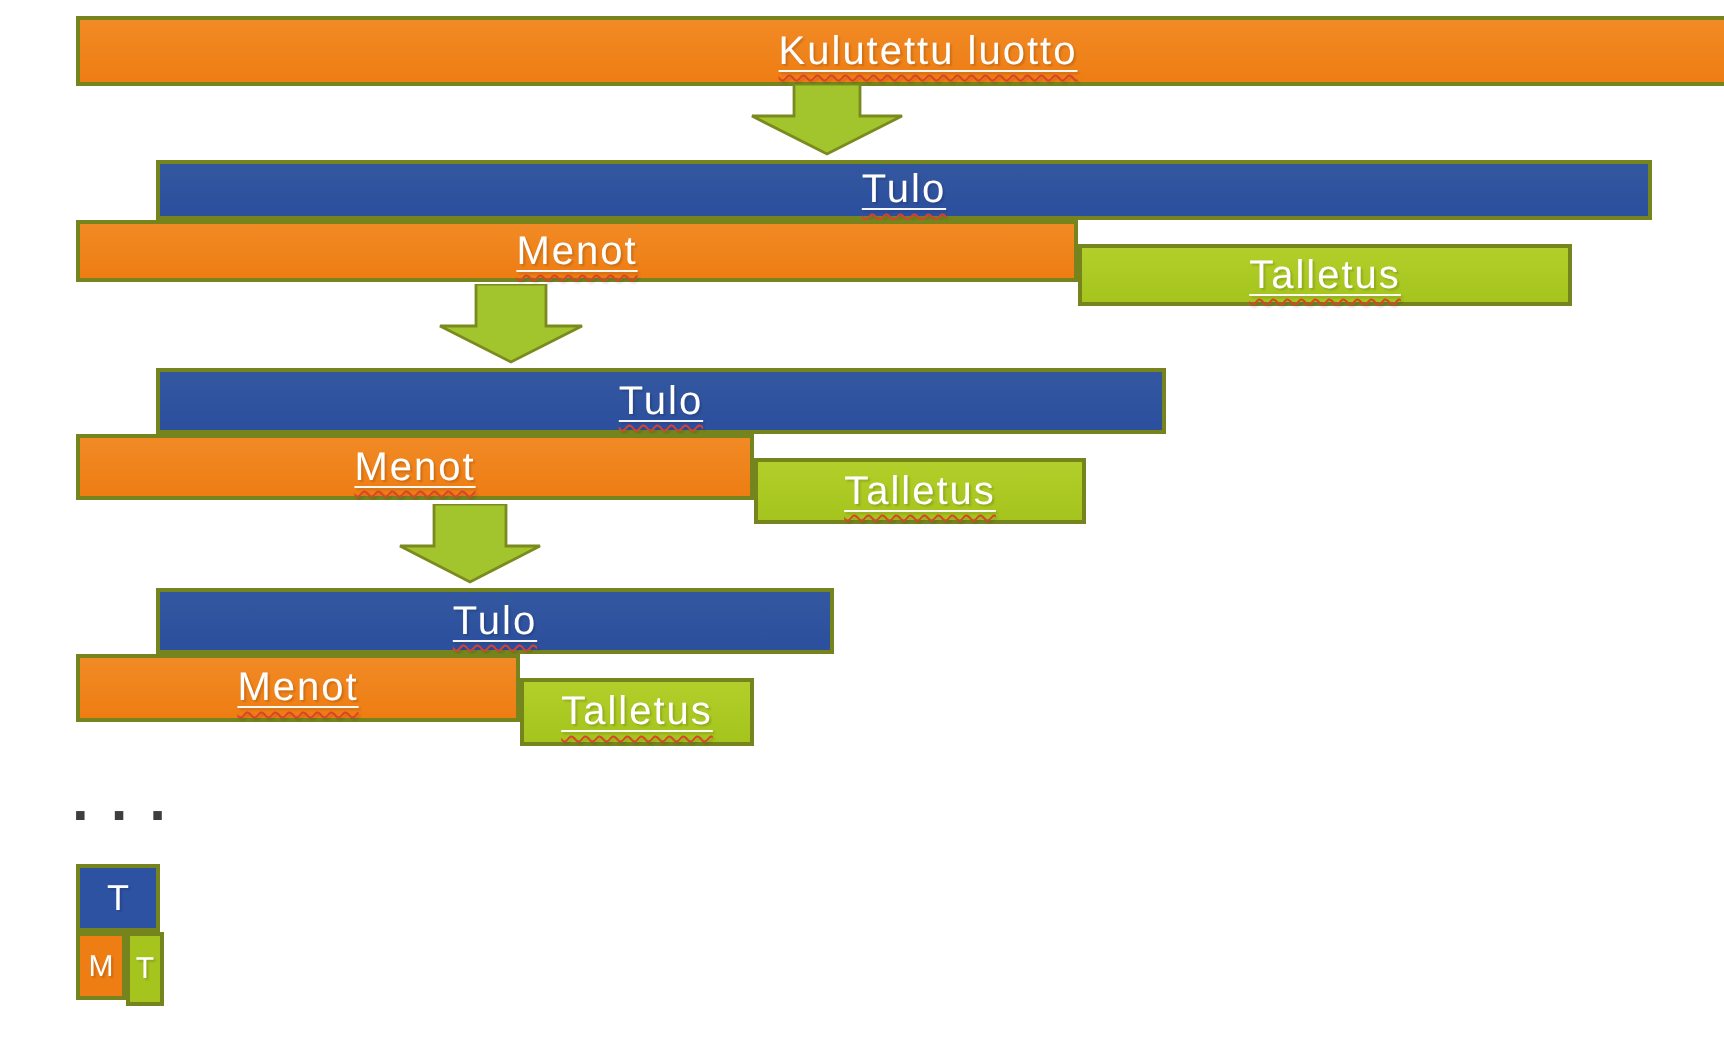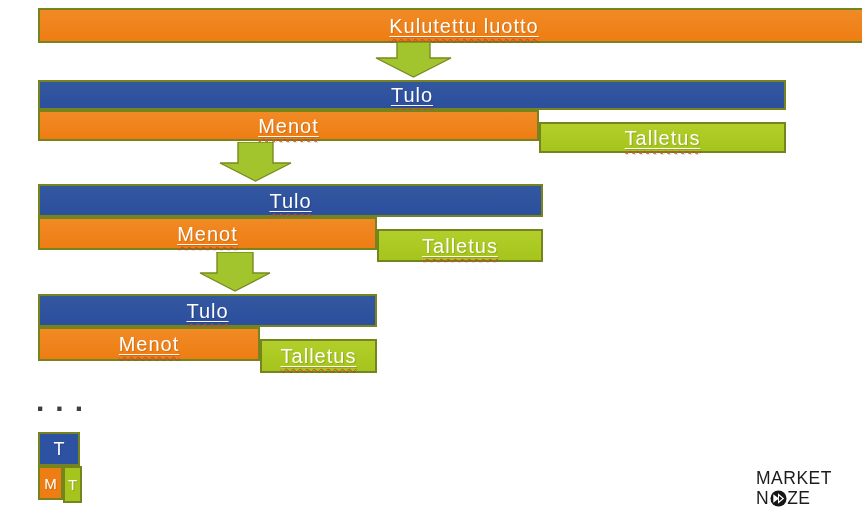--- a/index.html
+++ b/index.html
@@ -6,21 +6,21 @@
   .stage{
     position:relative;width:862px;height:524px;background:#ffffff;overflow:hidden;
     font-family:"Liberation Sans","DejaVu Sans",sans-serif;
   }
   .bar{
     position:absolute;box-sizing:border-box;
     border:2px solid #75841d;
     display:flex;align-items:center;justify-content:center;
   }
   .bar.orange{background:linear-gradient(#f18a25,#ee7d13);}
-  .bar.blue{background:linear-gradient(#33579f,#2c4f9e);}
+  .bar.blue{background:linear-gradient(#33579f,#2c4f9e);margin-left:40px;}
   .bar.green{background:linear-gradient(#b2ce2a,#a5c41d);margin-top:12px;}
   .lbl{
     color:#fff;font-size:20px;letter-spacing:1px;line-height:1;
     text-decoration-line:underline;text-decoration-style:wavy;
     text-decoration-color:#e03f2d;text-decoration-thickness:1px;
     text-underline-offset:5px;
     text-shadow:1px 1px 1px rgba(0,0,0,.15);
     white-space:nowrap;
   }
   .lbl > span{
@@ -105,27 +105,14 @@
   <div class="mini blue" style="left:38px;top:432px;width:42px;height:34px;">
     <span>T</span>
   </div>
   <div class="mini orange" style="left:38px;top:466px;width:25px;height:34px;">
     <span>M</span>
   </div>
   <div class="mini green" style="left:63px;top:466px;width:19px;height:37px;">
     <span>T</span>
   </div>
 
-  <div class="logo">
-    <div class="row1">MARKET</div>
-    <div class="row2">
-      <span>N</span>
-      <svg width="17" height="17" viewBox="0 0 18 18">
-        <circle cx="9" cy="9" r="8.5" fill="#161616"></circle>
-        <polygon points="3.5,4.5 9.5,9 3.5,13.5" fill="#ffffff"></polygon>
-        <polygon points="8.5,3.5 15,9 8.5,14.5" fill="#ffffff"></polygon>
-        <polygon points="9.5,6.2 13,9 9.5,11.8" fill="#161616"></polygon>
-      </svg>
-      <span>ZE</span>
-    </div>
-  </div>
 
 </div>
 
 </body></html>

